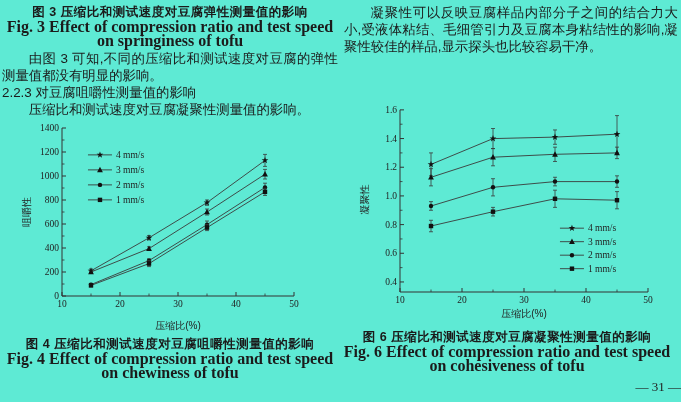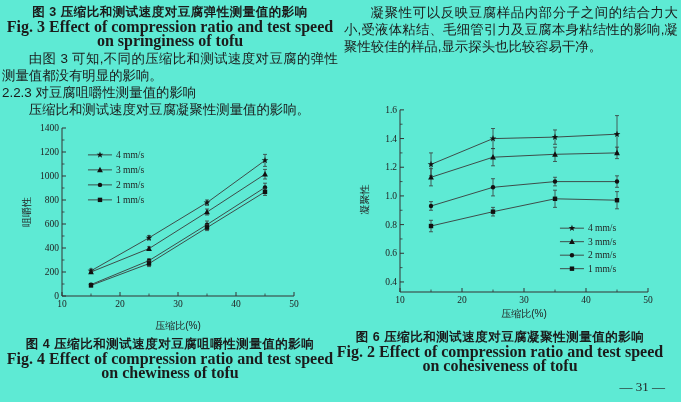--- a/index.html
+++ b/index.html
@@ -11,21 +11,21 @@
   .figcap{text-align:center;}
   .figcap-zh{font-size:12.5px;font-weight:bold;line-height:16px;letter-spacing:0.5px;}
   .figcap-en{font-family:"Liberation Serif","DejaVu Serif",serif;font-size:16px;font-weight:bold;line-height:14px;}
   .body-p{font-size:13.4px;line-height:17px;text-align:justify;margin:0;}
   .indent{text-indent:2em;}
   .mt6{margin-top:2px;}
   .chart-svg{position:absolute;}
   svg text{font-family:"Liberation Serif","DejaVu Serif",serif;font-size:9.5px;fill:#222;}
   svg text.axlabel{font-size:10px;font-family:"Liberation Sans","DejaVu Sans",sans-serif;}
   #page-number{
-    position:absolute;right:16px;top:379px;
+    position:absolute;right:0;top:379px;
     font-family:"Liberation Serif","DejaVu Serif",serif;font-size:13px;color:#222;
   }
 </style>
 </head>
 <body>
 
 <div class="page">
 
   <div class="textblock" style="left:2px;top:4px;width:336px;">
     <div class="figcap">
@@ -286,21 +286,21 @@
       <polygon points="213.96,142.57500000000002 216.86,147.97500000000002 211.06,147.97500000000002" fill="#111111"></polygon>
       <text x="229.96" y="148.875">3 mm/s</text>
       <line x1="201.96" y1="159.175" x2="225.96" y2="159.175" stroke="#3a3a3a" stroke-width="0.9"></line>
       <circle cx="213.96" cy="159.175" r="2.2" fill="#111111"></circle>
       <text x="229.96" y="162.375">2 mm/s</text>
       <line x1="201.96" y1="172.675" x2="225.96" y2="172.675" stroke="#3a3a3a" stroke-width="0.9"></line>
       <rect x="211.76000000000002" y="170.47500000000002" width="4.4" height="4.4" fill="#111111"></rect>
       <text x="229.96" y="175.875">1 mm/s</text>
     </svg>
 
-  <div class="textblock figcap" style="left:333px;top:329px;width:334px;">
+  <div class="textblock figcap" style="left:340px;top:329px;width:334px;">
     <div class="figcap-zh">图 6  压缩比和测试速度对豆腐凝聚性测量值的影响</div>
-    <div class="figcap-en">Fig. 2 Effect of compression ratio and test speed</div>
+    <div class="figcap-en">Fig. 6 Effect of compression ratio and test speed</div>
     <div class="figcap-en">on cohesiveness of tofu</div>
   </div>
 
   <div id="page-number">— 31 —</div>
 
 </div>
 
 </body></html>

